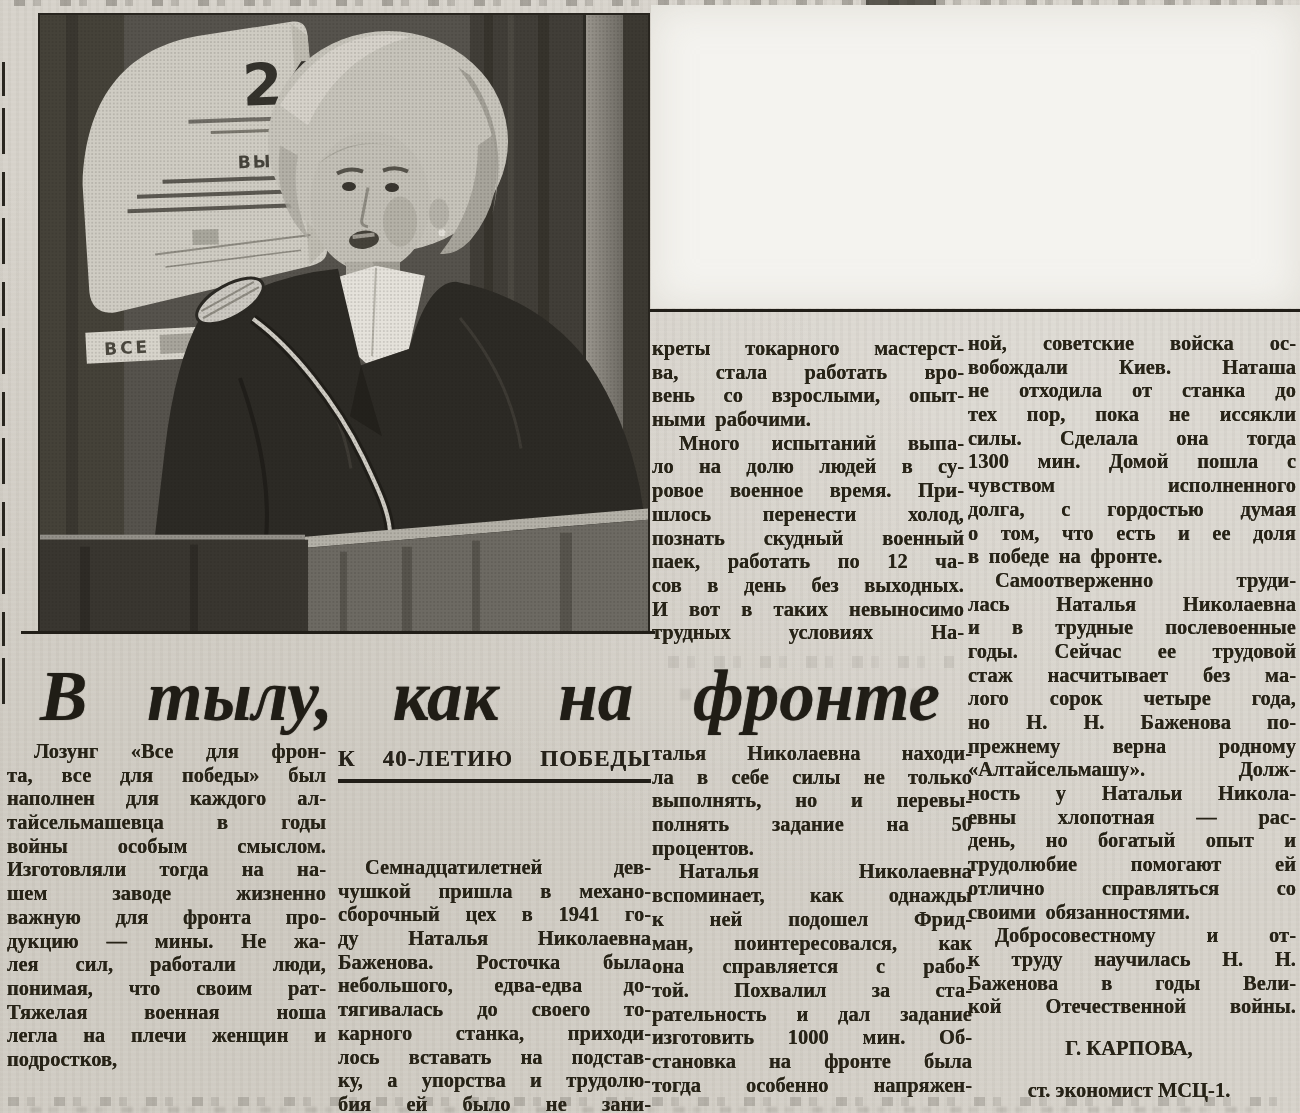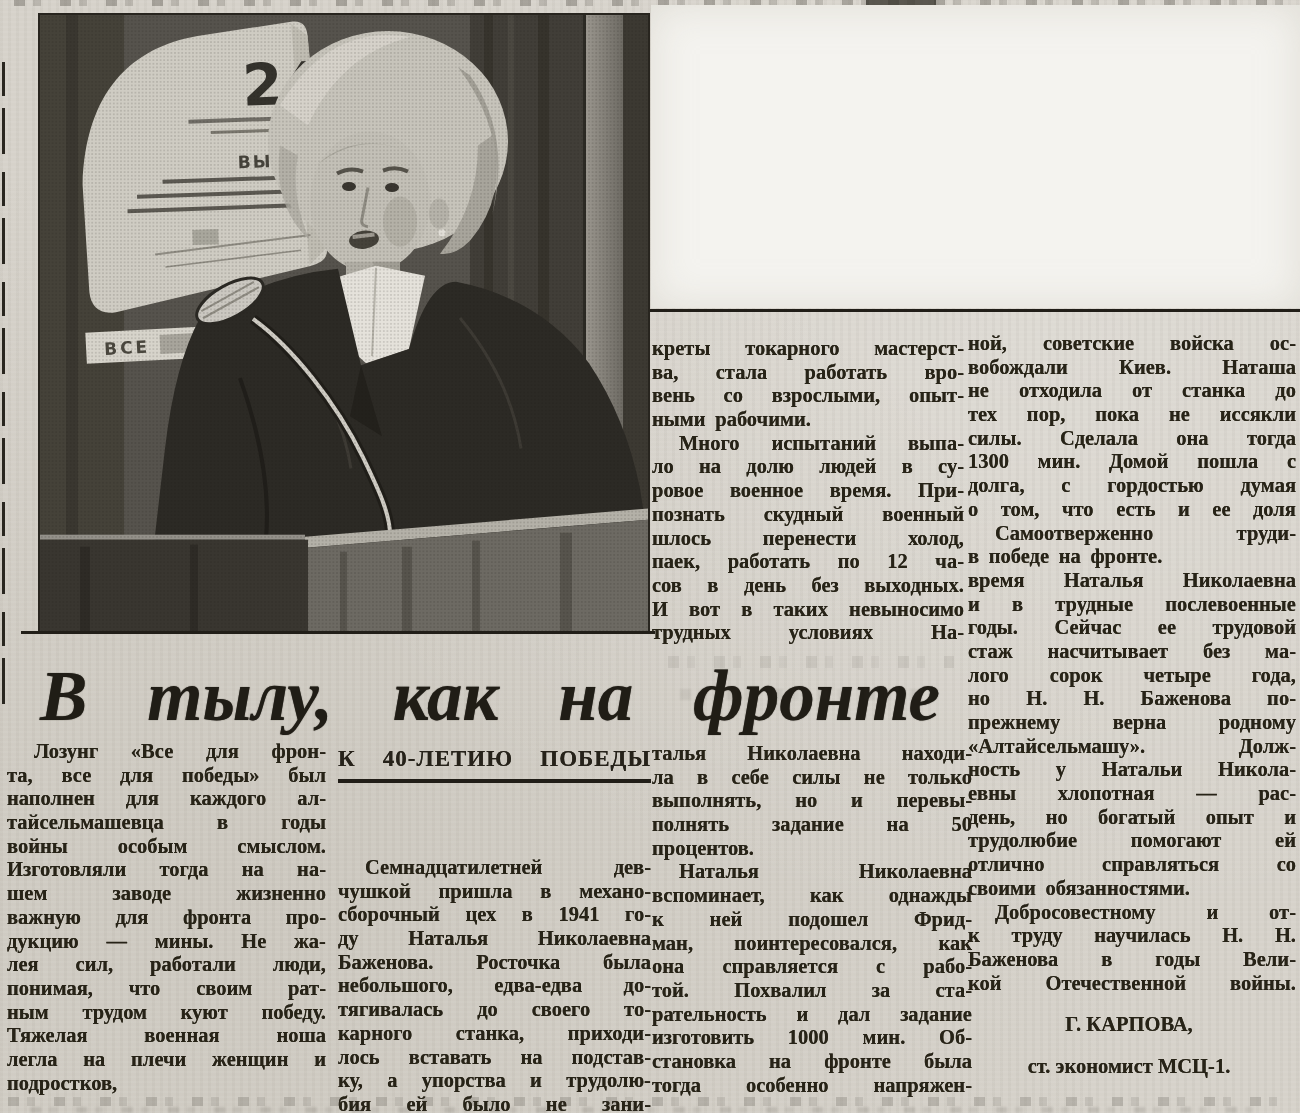--- a/index.html
+++ b/index.html
@@ -228,28 +228,28 @@
         <span>в</span>
         <span>су-</span>
       </div>
       <div class="ln ">
         <span>ровое</span>
         <span>военное</span>
         <span>время.</span>
         <span>При-</span>
       </div>
       <div class="ln ">
+        <span>шлось</span>
+        <span>перенести</span>
+        <span>холод,</span>
+      </div>
+      <div class="ln ">
         <span>познать</span>
         <span>скудный</span>
         <span>военный</span>
-      </div>
-      <div class="ln ">
-        <span>шлось</span>
-        <span>перенести</span>
-        <span>холод,</span>
       </div>
       <div class="ln ">
         <span>паек,</span>
         <span>работать</span>
         <span>по</span>
         <span>12</span>
         <span>ча-</span>
       </div>
       <div class="ln ">
         <span>сов</span>
@@ -304,41 +304,45 @@
         <span>тогда</span>
       </div>
       <div class="ln ">
         <span>1300</span>
         <span>мин.</span>
         <span>Домой</span>
         <span>пошла</span>
         <span>с</span>
       </div>
       <div class="ln ">
+        <span>чувством</span>
+        <span>исполненного</span>
+      </div>
+      <div class="ln ">
         <span>долга,</span>
         <span>с</span>
         <span>гордостью</span>
         <span>думая</span>
       </div>
       <div class="ln ">
         <span>о</span>
         <span>том,</span>
         <span>что</span>
         <span>есть</span>
         <span>и</span>
         <span>ее</span>
         <span>доля</span>
       </div>
+      <div class="ln left">в победе на фронте.</div>
       <div class="ln ind">
         <span>Самоотверженно</span>
         <span>труди-</span>
       </div>
-      <div class="ln left">в победе на фронте.</div>
-      <div class="ln ">
-        <span>время</span>
+      <div class="ln ">
+        <span>лась</span>
         <span>Наталья</span>
         <span>Николаевна</span>
       </div>
       <div class="ln ">
         <span>и</span>
         <span>в</span>
         <span>трудные</span>
         <span>послевоенные</span>
       </div>
       <div class="ln ">
@@ -491,26 +495,20 @@
         <span>работали</span>
         <span>люди,</span>
       </div>
       <div class="ln ">
         <span>понимая,</span>
         <span>что</span>
         <span>своим</span>
         <span>рат-</span>
       </div>
       <div class="ln ">
-        <span>ным</span>
-        <span>трудом</span>
-        <span>куют</span>
-        <span>победу.</span>
-      </div>
-      <div class="ln ">
         <span>Тяжелая</span>
         <span>военная</span>
         <span>ноша</span>
       </div>
       <div class="ln ">
         <span>легла</span>
         <span>на</span>
         <span>плечи</span>
         <span>женщин</span>
         <span>и</span>

